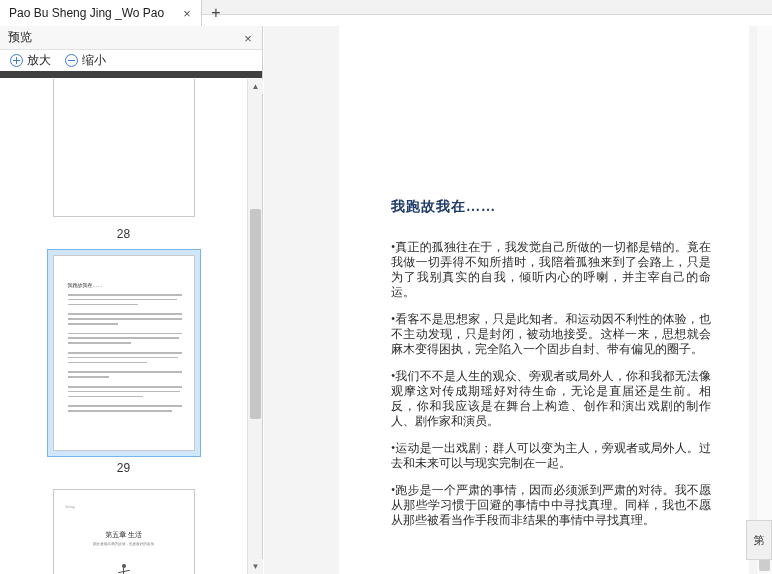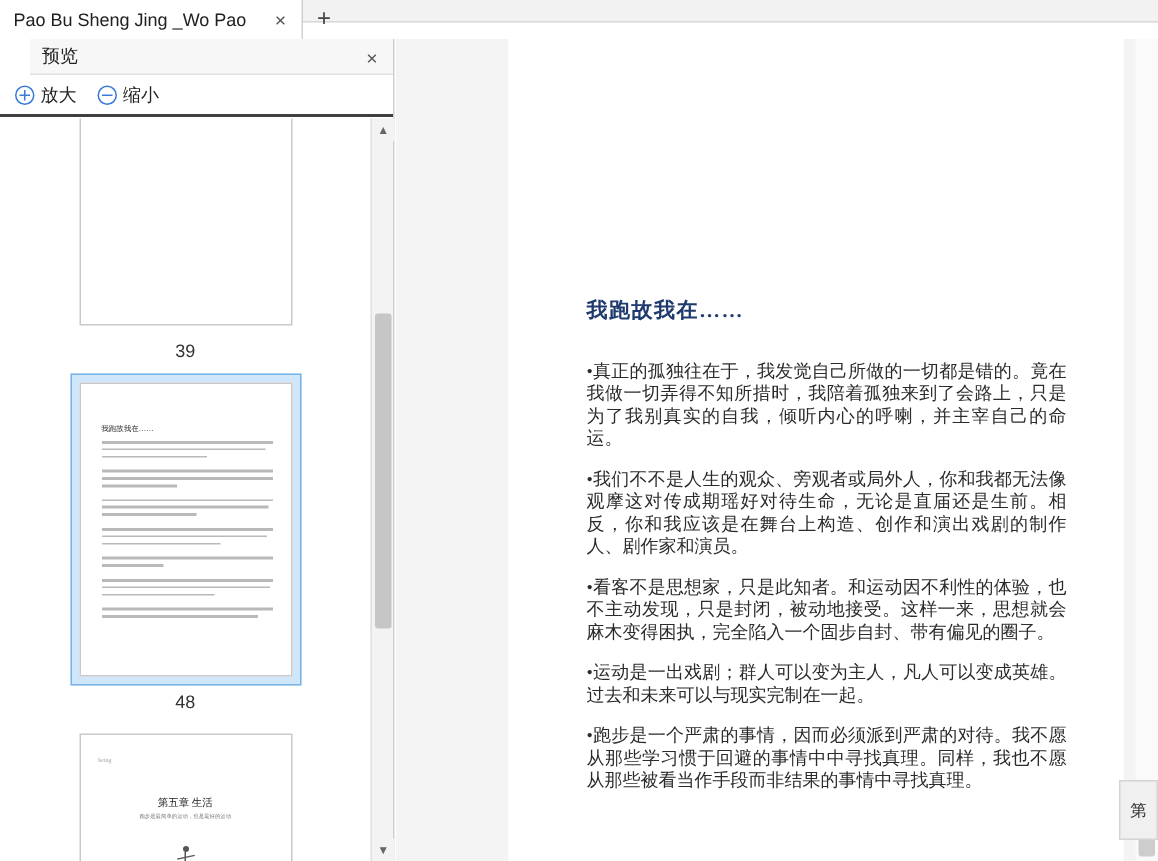--- a/index.html
+++ b/index.html
@@ -56,36 +56,36 @@
     position: absolute; left: 0; top: 26px;
     width: 263px; height: 548px;
     background: #ffffff;
     border-right: 1px solid #cfcfcf;
   }
   .preview-header {
     position: relative;
     height: 24px;
     background: #f7f7f7;
     border-bottom: 1px solid #e2e2e2;
-    display: flex; align-items: center; margin-left: 20px;
+    display: flex; align-items: center;
   }
   .preview-title {
     font-size: 12px; color: #222; padding-left: 8px;
   }
   .preview-close {
     position: absolute; right: 6px; top: 4px;
     width: 16px; height: 16px;
     display: flex; align-items: center; justify-content: center;
     font-size: 13px; color: #555; line-height: 1;
     cursor: pointer;
   }
   .preview-toolbar {
     height: 28px;
     background: #ffffff;
-    border-bottom: 2px solid #404040;
+    border-bottom: 7px solid #404040;
     display: flex; align-items: center;
     padding-left: 10px;
     gap: 14px;
   }
   .tool-btn {
     display: flex; align-items: center; gap: 4px;
     font-size: 12px; color: #222;
     cursor: pointer;
   }
   .circ-icon {
@@ -304,21 +304,21 @@
 
     <div class="thumb-area">
       <div class="thumb-list">
 
         <div class="thumb-item">
           <div class="thumb-sel">
             <div class="thumb-page">
               
             </div>
           </div>
-          <div class="thumb-num">39</div>
+          <div class="thumb-num">28</div>
         </div>
 
         <div class="thumb-item selected">
           <div class="thumb-sel">
             <div class="thumb-page">
               <div class="t29-title">我跑故我在……</div>
               <div class="t29-lines">
                 <div class="t29-line" style="width:100%"></div>
                 <div class="t29-line" style="width:96%"></div>
                 <div class="t29-line" style="width:62%"></div>
@@ -340,21 +340,21 @@
                 <div class="t29-gap"></div>
                 <div class="t29-line" style="width:100%"></div>
                 <div class="t29-line" style="width:99%"></div>
                 <div class="t29-line" style="width:66%"></div>
                 <div class="t29-gap"></div>
                 <div class="t29-line" style="width:100%"></div>
                 <div class="t29-line" style="width:92%"></div>
               </div>
             </div>
           </div>
-          <div class="thumb-num">48</div>
+          <div class="thumb-num">29</div>
         </div>
 
         <div class="thumb-item">
           <div class="thumb-sel">
             <div class="thumb-page">
               <div class="t30-head">being</div>
               <div class="t30-title">第五章 生活</div>
               <div class="t30-sub">跑步是最简单的运动，也是最好的运动</div>
               <div class="t30-fig">
                 <div class="head"></div>
@@ -376,23 +376,23 @@
       <div class="thumbbar"></div>
       <div class="arrow-dn">▼</div>
     </div>
   </div>
 
   <div class="viewer">
     <div class="page">
       <div class="doc-title">我跑故我在……</div>
       <div class="doc-body">
         <p class="doc-p">•真正的孤独往在于，我发觉自己所做的一切都是错的。竟在我做一切弄得不知所措时，我陪着孤独来到了会路上，只是为了我别真实的自我，倾听内心的呼喇，并主宰自己的命运。</p>
+        <p class="doc-p">•看客不是思想家，只是此知者。和运动因不利性的体验，也不主动发现，只是封闭，被动地接受。这样一来，思想就会麻木变得困执，完全陷入一个固步自封、带有偏见的圈子。</p>
         <p class="doc-p">•我们不不是人生的观众、旁观者或局外人，你和我都无法像观摩这对传成期瑶好对待生命，无论是直届还是生前。相反，你和我应该是在舞台上构造、创作和演出戏剧的制作人、剧作家和演员。</p>
-        <p class="doc-p">•看客不是思想家，只是此知者。和运动因不利性的体验，也不主动发现，只是封闭，被动地接受。这样一来，思想就会麻木变得困执，完全陷入一个固步自封、带有偏见的圈子。</p>
-        <p class="doc-p">•运动是一出戏剧；群人可以变为主人，凡人可以变成英雄。过去和未来可以与现实完制在一起。</p>
+        <p class="doc-p">•运动是一出戏剧；群人可以变为主人，旁观者或局外人。过去和未来可以与现实完制在一起。</p>
         <p class="doc-p">•跑步是一个严肃的事情，因而必须派到严肃的对待。我不愿从那些学习惯于回避的事情中中寻找真理。同样，我也不愿从那些被看当作手段而非结果的事情中寻找真理。</p>
       </div>
     </div>
 
     <div class="v-scroll">
       <div class="thumbbar"></div>
     </div>
     <div class="page-badge">第</div>
   </div>
 

